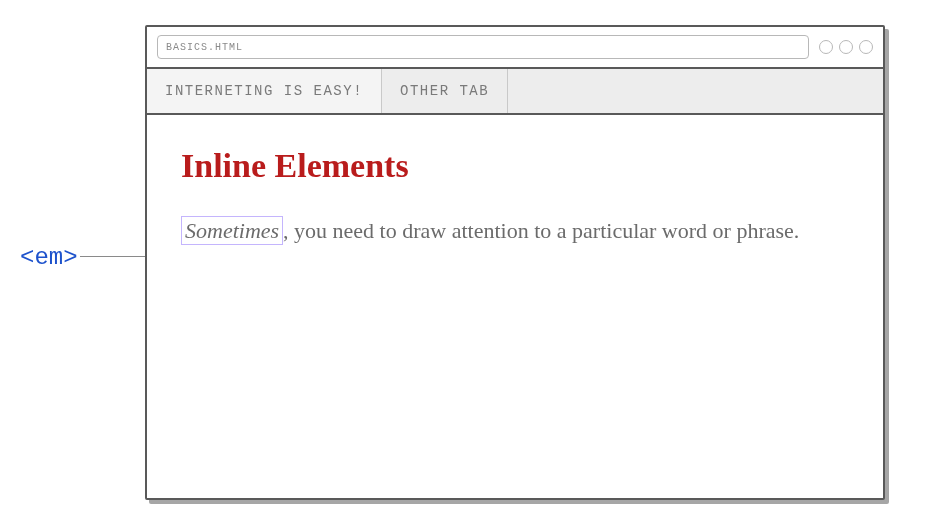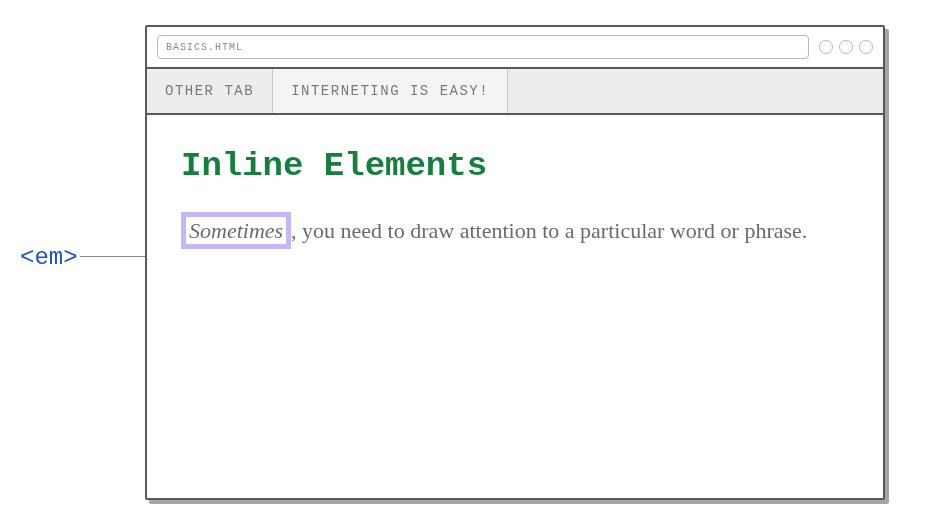--- a/index.html
+++ b/index.html
@@ -84,36 +84,36 @@
     .tab.active {
       background: #f4f4f4;
     }
     .content {
       flex: 1;
       background: #fff;
       padding: 32px 34px;
       color: #6b6b6b;
     }
     .content h1 {
-      font-family: Liberation Mono, monospace;
+      font-family: Liberation Serif, serif;
       font-weight: bold;
       font-size: 34px;
-      color: #15803d;
+      color: #b91c1c;
       margin-bottom: 28px;
     }
     .para {
       font-size: 22px;
       line-height: 1.6;
       color: #6b6b6b;
       max-width: 640px;
     }
     .em-box {
       display: inline;
       font-style: italic;
-      border: 5px solid #c4b5fd;
+      border: 1px solid #c4b5fd;
       padding: 1px 3px;
     }
     .tag-label {
       position: absolute;
       left: 20px;
       top: 244px;
       font-family: 'Courier New', monospace;
       font-size: 24px;
       color: #1d52cc;
     }
@@ -141,25 +141,25 @@
         <span>BASICS.HTML</span>
       </div>
       <div class="window-controls">
         <div class="wbtn"></div>
         <div class="wbtn"></div>
         <div class="wbtn"></div>
       </div>
     </div>
 
     <div class="tabbar">
+      <div class="tab active">
+        <span>INTERNETING IS EASY!</span>
+      </div>
       <div class="tab">
         <span>OTHER TAB</span>
-      </div>
-      <div class="tab active">
-        <span>INTERNETING IS EASY!</span>
       </div>
     </div>
 
     <div class="content">
       <h1>Inline Elements</h1>
       <p class="para"><span class="em-box">Sometimes</span><span>, you need to draw attention to a particular word or phrase.</span></p>
     </div>
 
   </div>
 </div>

